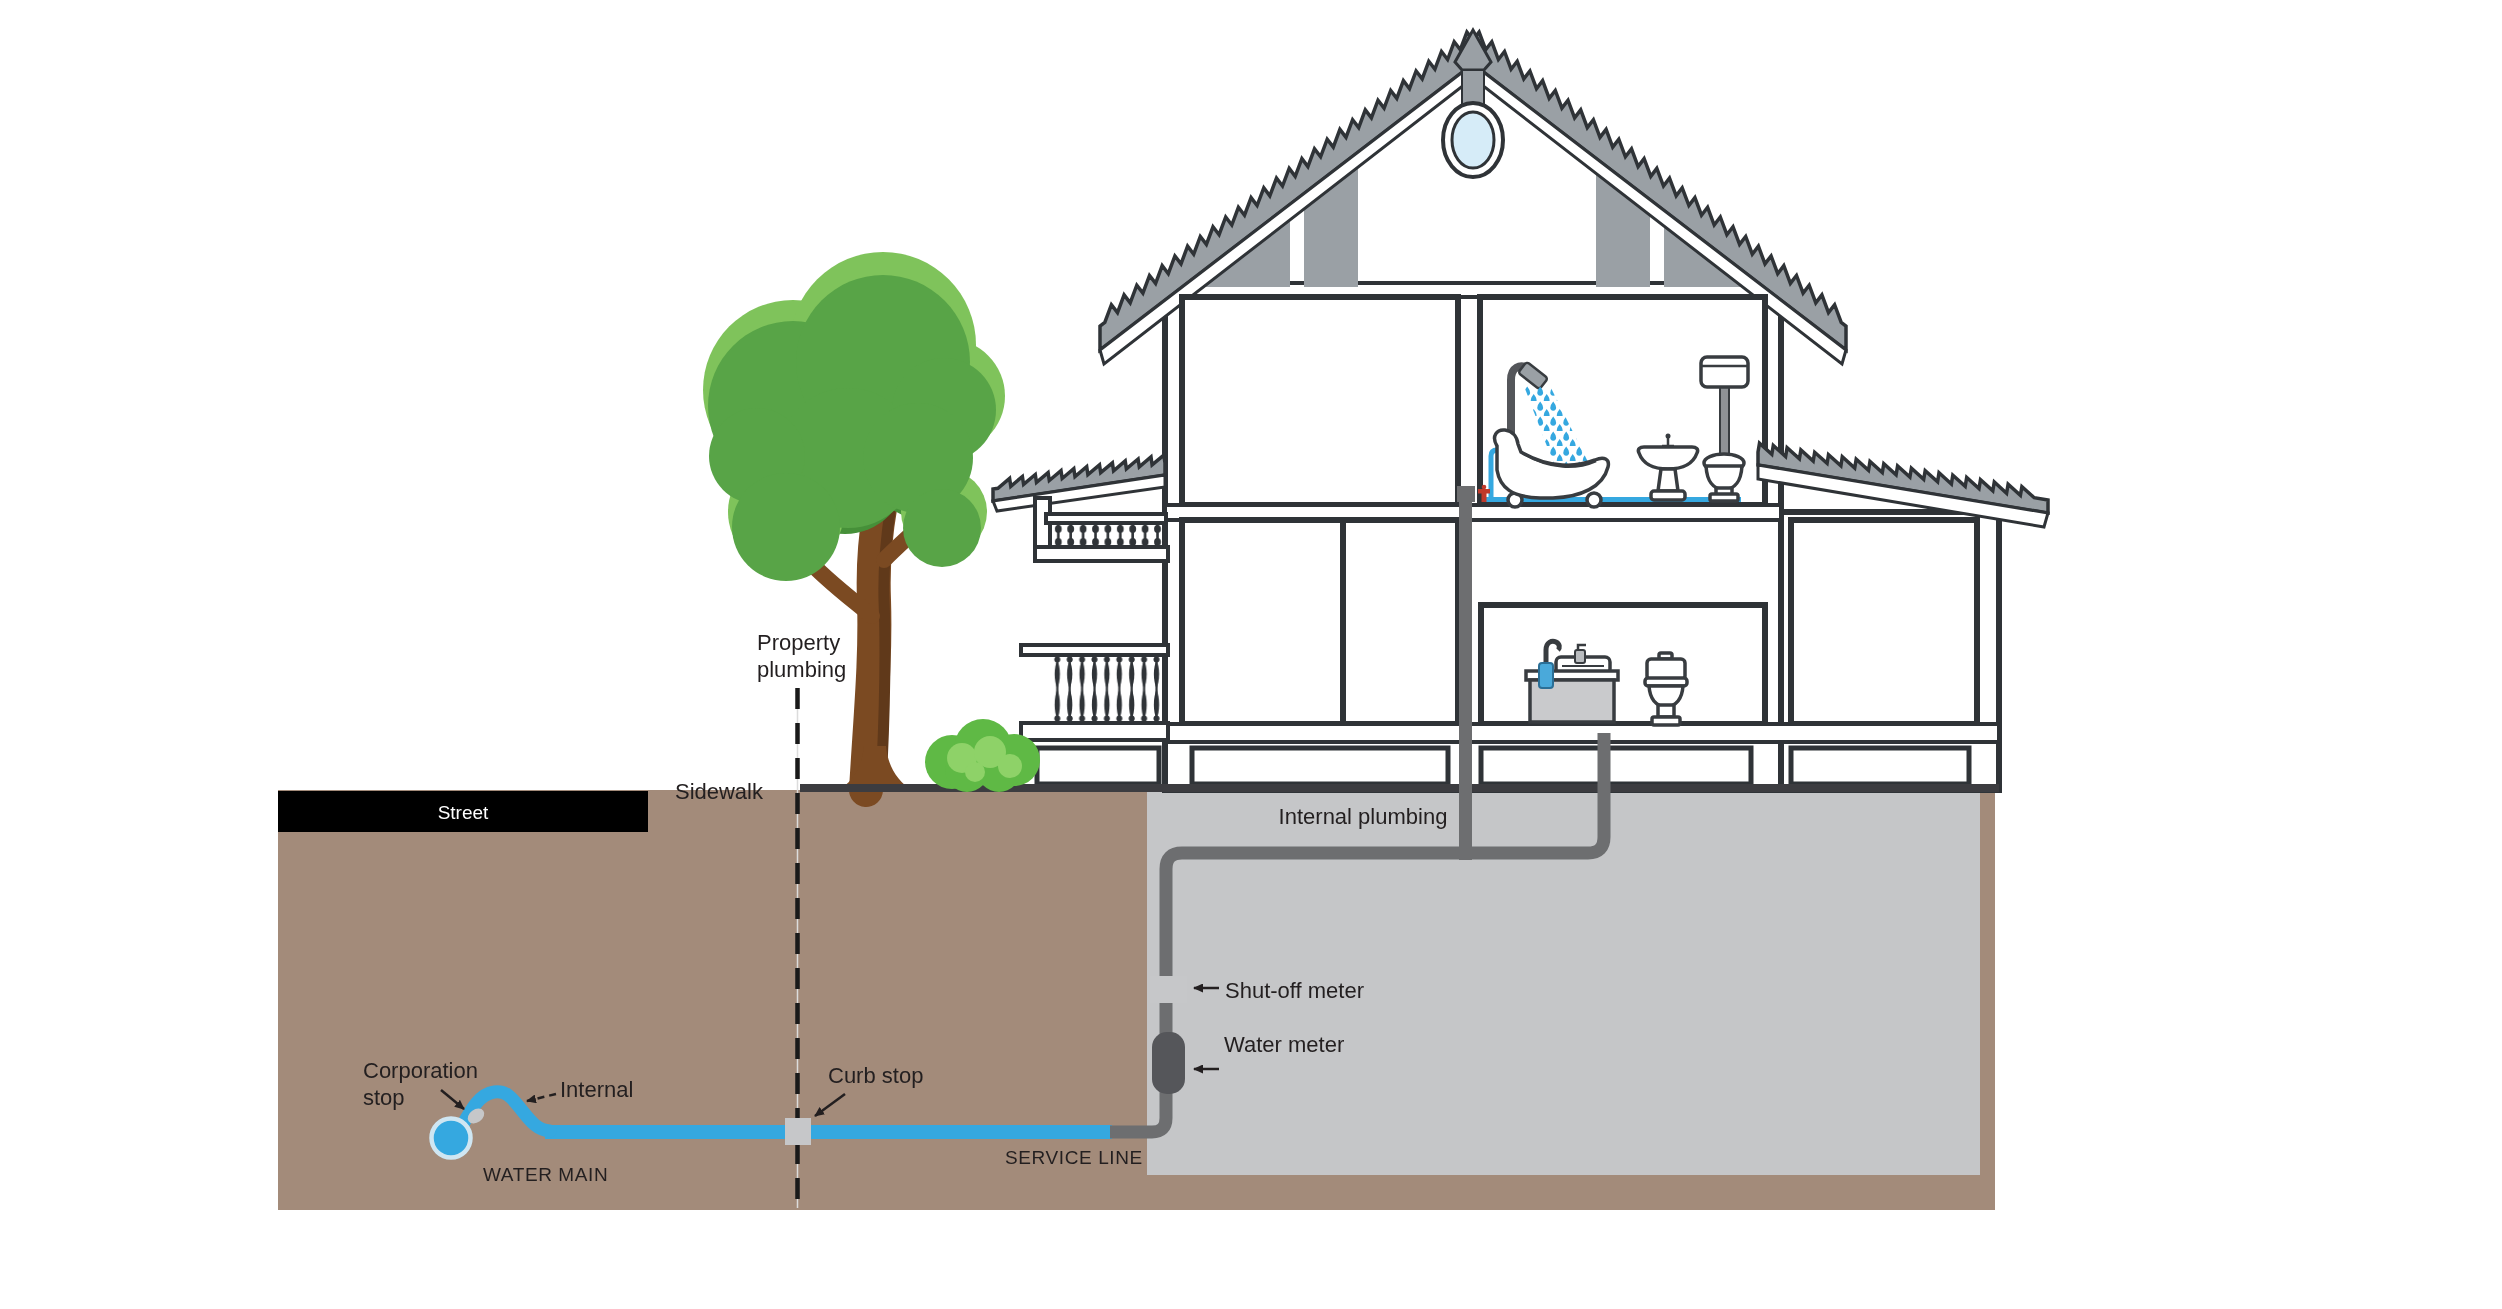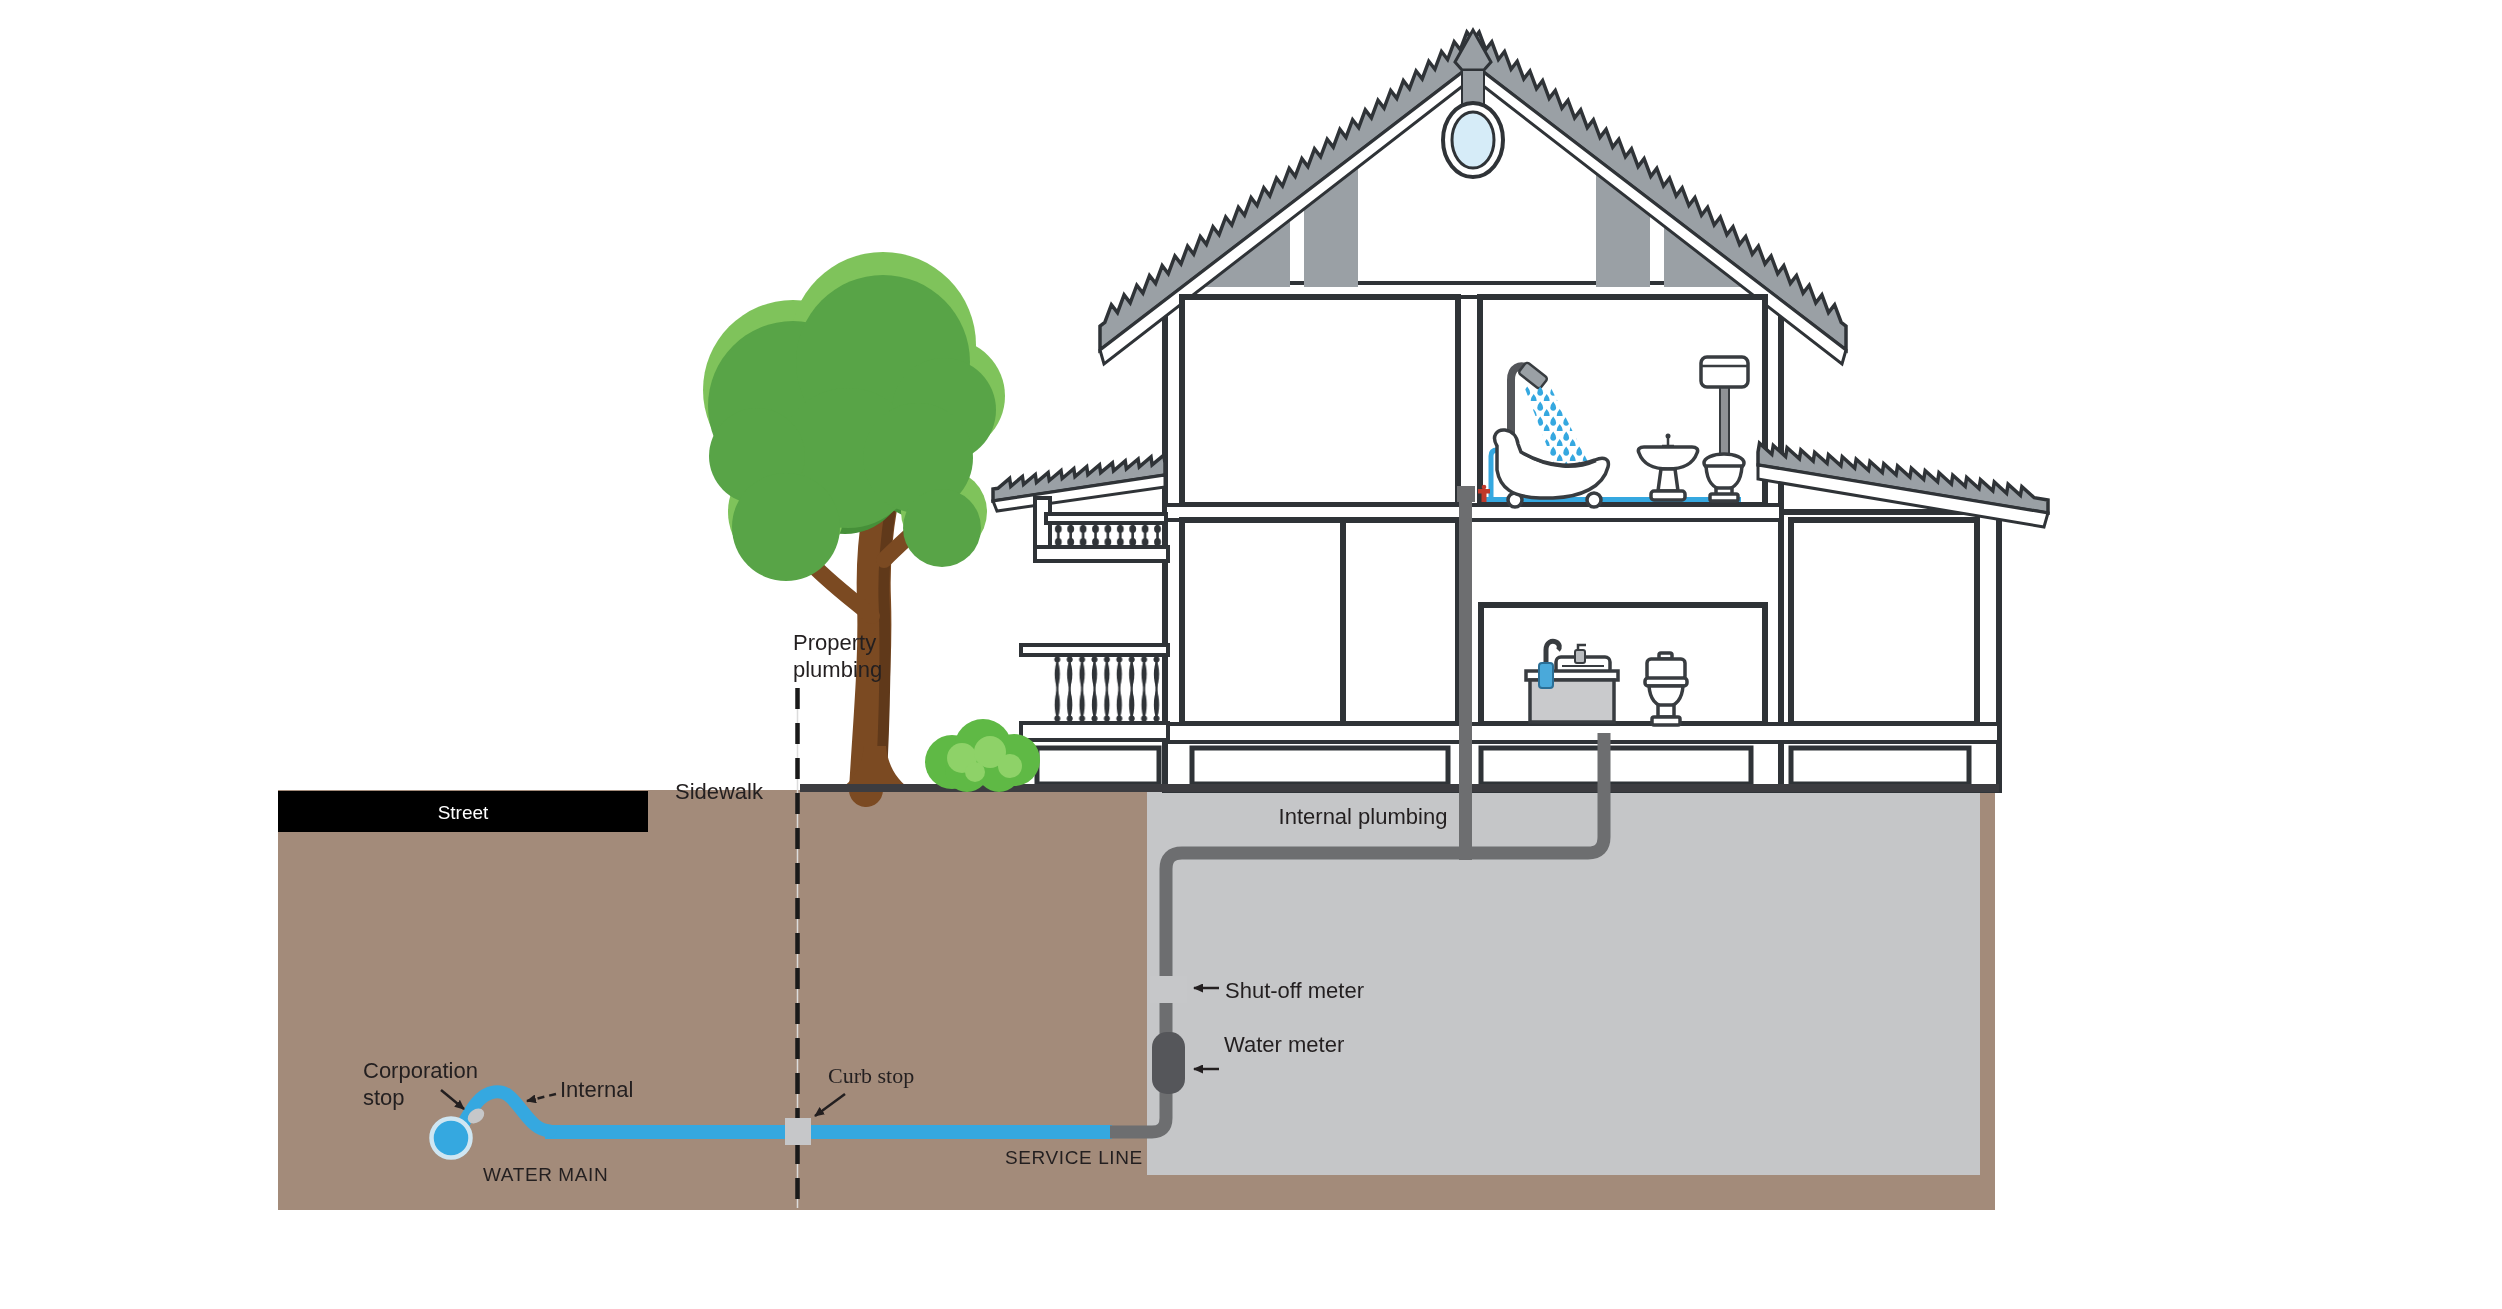--- a/index.html
+++ b/index.html
@@ -232,28 +232,28 @@
     <path class="arr" d="M441,1090 L464,1109"></path>
     <path class="arr" stroke-dasharray="7 5" d="M556,1094 L527,1101"></path>
     <path class="arr" d="M845,1094 L815,1116"></path>
     <path class="arr" d="M1219,988 L1194,988"></path>
     <path class="arr" d="M1219,1069 L1194,1069"></path>
   </g>
 </svg>
 
 <div class="lbl white center" style="left:463px;top:812px;">Street</div>
 <div class="lbl rightend" style="left:763px;top:780px;margin-top:11px;">Sidewalk</div>
-<div class="lbl" style="left:757px;top:629px;margin-left:36px;">
+<div class="lbl" style="left:757px;top:629px;">
   <div>Property</div>
   <div>plumbing</div>
 </div>
 <div class="lbl center" style="left:1363px;top:816px;">Internal plumbing</div>
 <div class="lbl" style="left:363px;top:1057px;">
   <div>Corporation</div>
   <div>stop</div>
 </div>
 <div class="lbl" style="left:560px;top:1076px;">Internal</div>
-<div class="lbl" style="left:828px;top:1062px;font-family:Liberation Serif, serif;">Curb stop</div>
+<div class="lbl" style="left:828px;top:1062px;">Curb stop</div>
 <div class="lbl caps" style="left:483px;top:1161px;">WATER MAIN</div>
 <div class="lbl caps" style="left:1005px;top:1144px;">SERVICE LINE</div>
 <div class="lbl" style="left:1225px;top:977px;">Shut-off meter</div>
 <div class="lbl" style="left:1224px;top:1031px;">Water meter</div>
 </div>
 
 </body></html>

